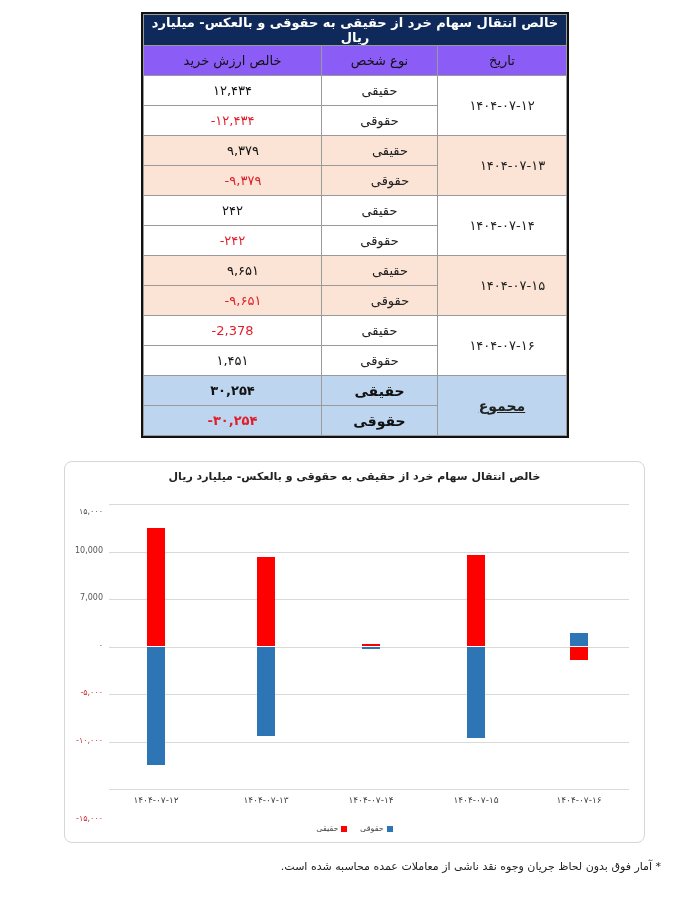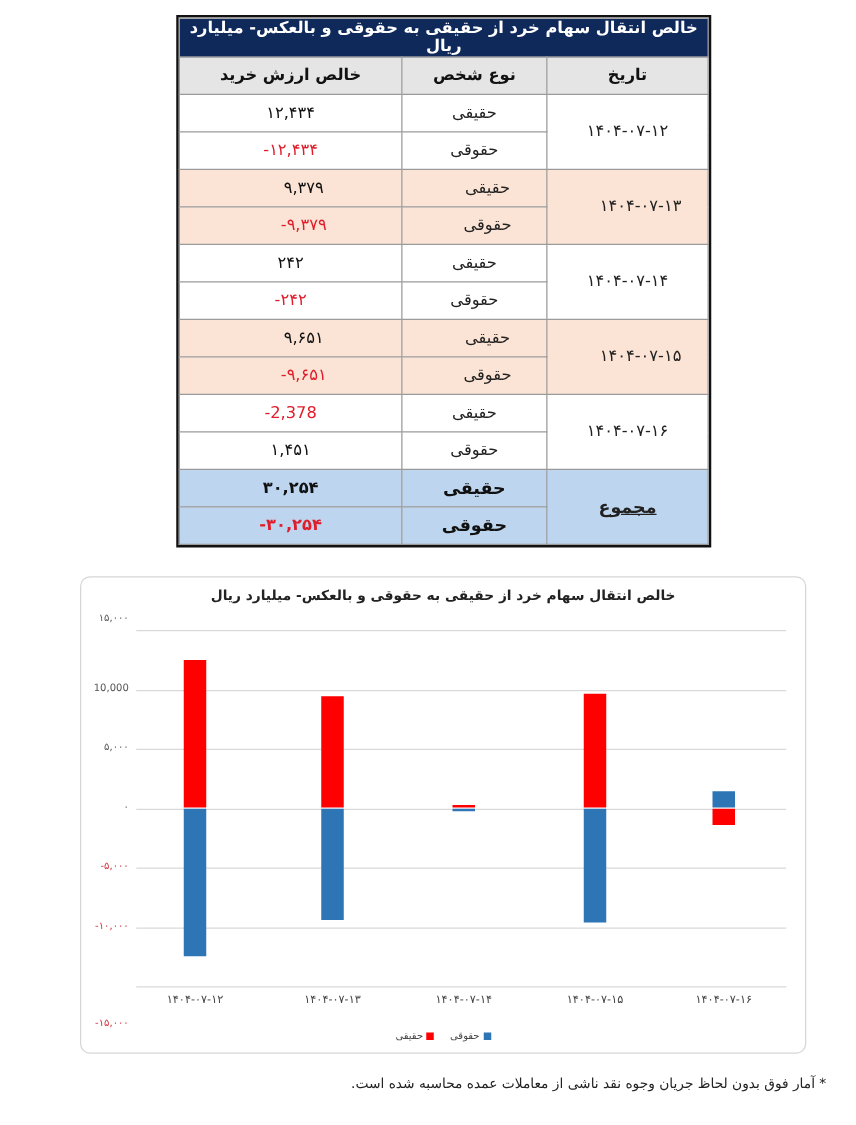--- a/index.html
+++ b/index.html
@@ -3,21 +3,21 @@
 <meta charset="utf-8">
 <style>
   html, body { margin: 0; padding: 0; background: #ffffff; }
   body { width: 685px; height: 900px; position: relative; overflow: hidden; font-family: "DejaVu Sans", sans-serif; }
 
   
   #table-wrap { position: absolute; left: 141px; top: 12px; width: 428px; border: 2px solid #111; box-sizing: border-box; }
   table.data { width: 100%; border-collapse: collapse; direction: rtl; table-layout: fixed; }
   table.data td, table.data th { border: 1px solid #9a9a9a; text-align: center; padding: 0; height: 29px; font-size: 13px; }
   .title-row th { background: #0f2a5a; color: #ffffff; font-weight: bold; font-size: 15px; height: 29px; border: 1px solid #0f2a5a; }
-  .head-row th { background: #e5e5e5; color: #111; font-weight: bold; font-size: 14px; height: 29px; }
+  .head-row th { background: #8b5cf6; color: #111; font-weight: normal; font-size: 14px; height: 29px; }
   .col-date { width: 129px; }
   .col-type { width: 116px; }
   .col-val { width: auto; }
   tr.alt td { background: #fbe4d5; padding-left: 21px; }
   tr.sum td { background: #bdd5ee; font-weight: bold; }
   td.val { font-weight: normal; font-size: 15px; direction: ltr; }
   td.val.neg { color: #e01e2b; }
   td.val.pos { color: #111; }
   td.type { font-size: 13px; color: #222; }
   tr.sum td.type { font-size: 14px; font-weight: bold; color: #111; }
@@ -117,25 +117,25 @@
           <td class="val neg">-۳۰,۲۵۴</td>
         </tr>
       </tbody>
   </table>
 </div>
 
 <div id="chart">
   <div id="chart-title">خالص انتقال سهام خرد از حقیقی به حقوقی و بالعکس- میلیارد ریال</div>
   <div id="plot">
       <div class="gridline" style="top: 42px;"></div>
-      <div class="ytick" style="top: 28px;">۱۵,۰۰۰</div>
+      <div class="ytick" style="top: 45px;">۱۵,۰۰۰</div>
       <div class="gridline" style="top: 89.5px;"></div>
       <div class="ytick" style="top: 83.5px;">10,000</div>
       <div class="gridline" style="top: 137px;"></div>
-      <div class="ytick" style="top: 131px;">۵,۰۰۰</div>
+      <div class="ytick" style="top: 131px;">7,000</div>
       <div class="gridline" style="top: 184.5px;"></div>
       <div class="ytick" style="top: 178.5px;">۰</div>
       <div class="gridline" style="top: 232px;"></div>
       <div class="ytick neg" style="top: 226px;">-۵,۰۰۰</div>
       <div class="gridline" style="top: 279.5px;"></div>
       <div class="ytick neg" style="top: 273.5px;">-۱۰,۰۰۰</div>
       <div class="gridline" style="top: 327px;"></div>
       <div class="ytick neg" style="top: 321px; margin-top: 31px;">-۱۵,۰۰۰</div>
       <div class="bar red" style="height: 118.123px; left: 82px; top: 66.377px; background: rgb(255, 0, 0);"></div>
       <div class="bar blue" style="height: 118.123px; left: 82px; top: 184.5px; background: rgb(46, 117, 182);"></div>

